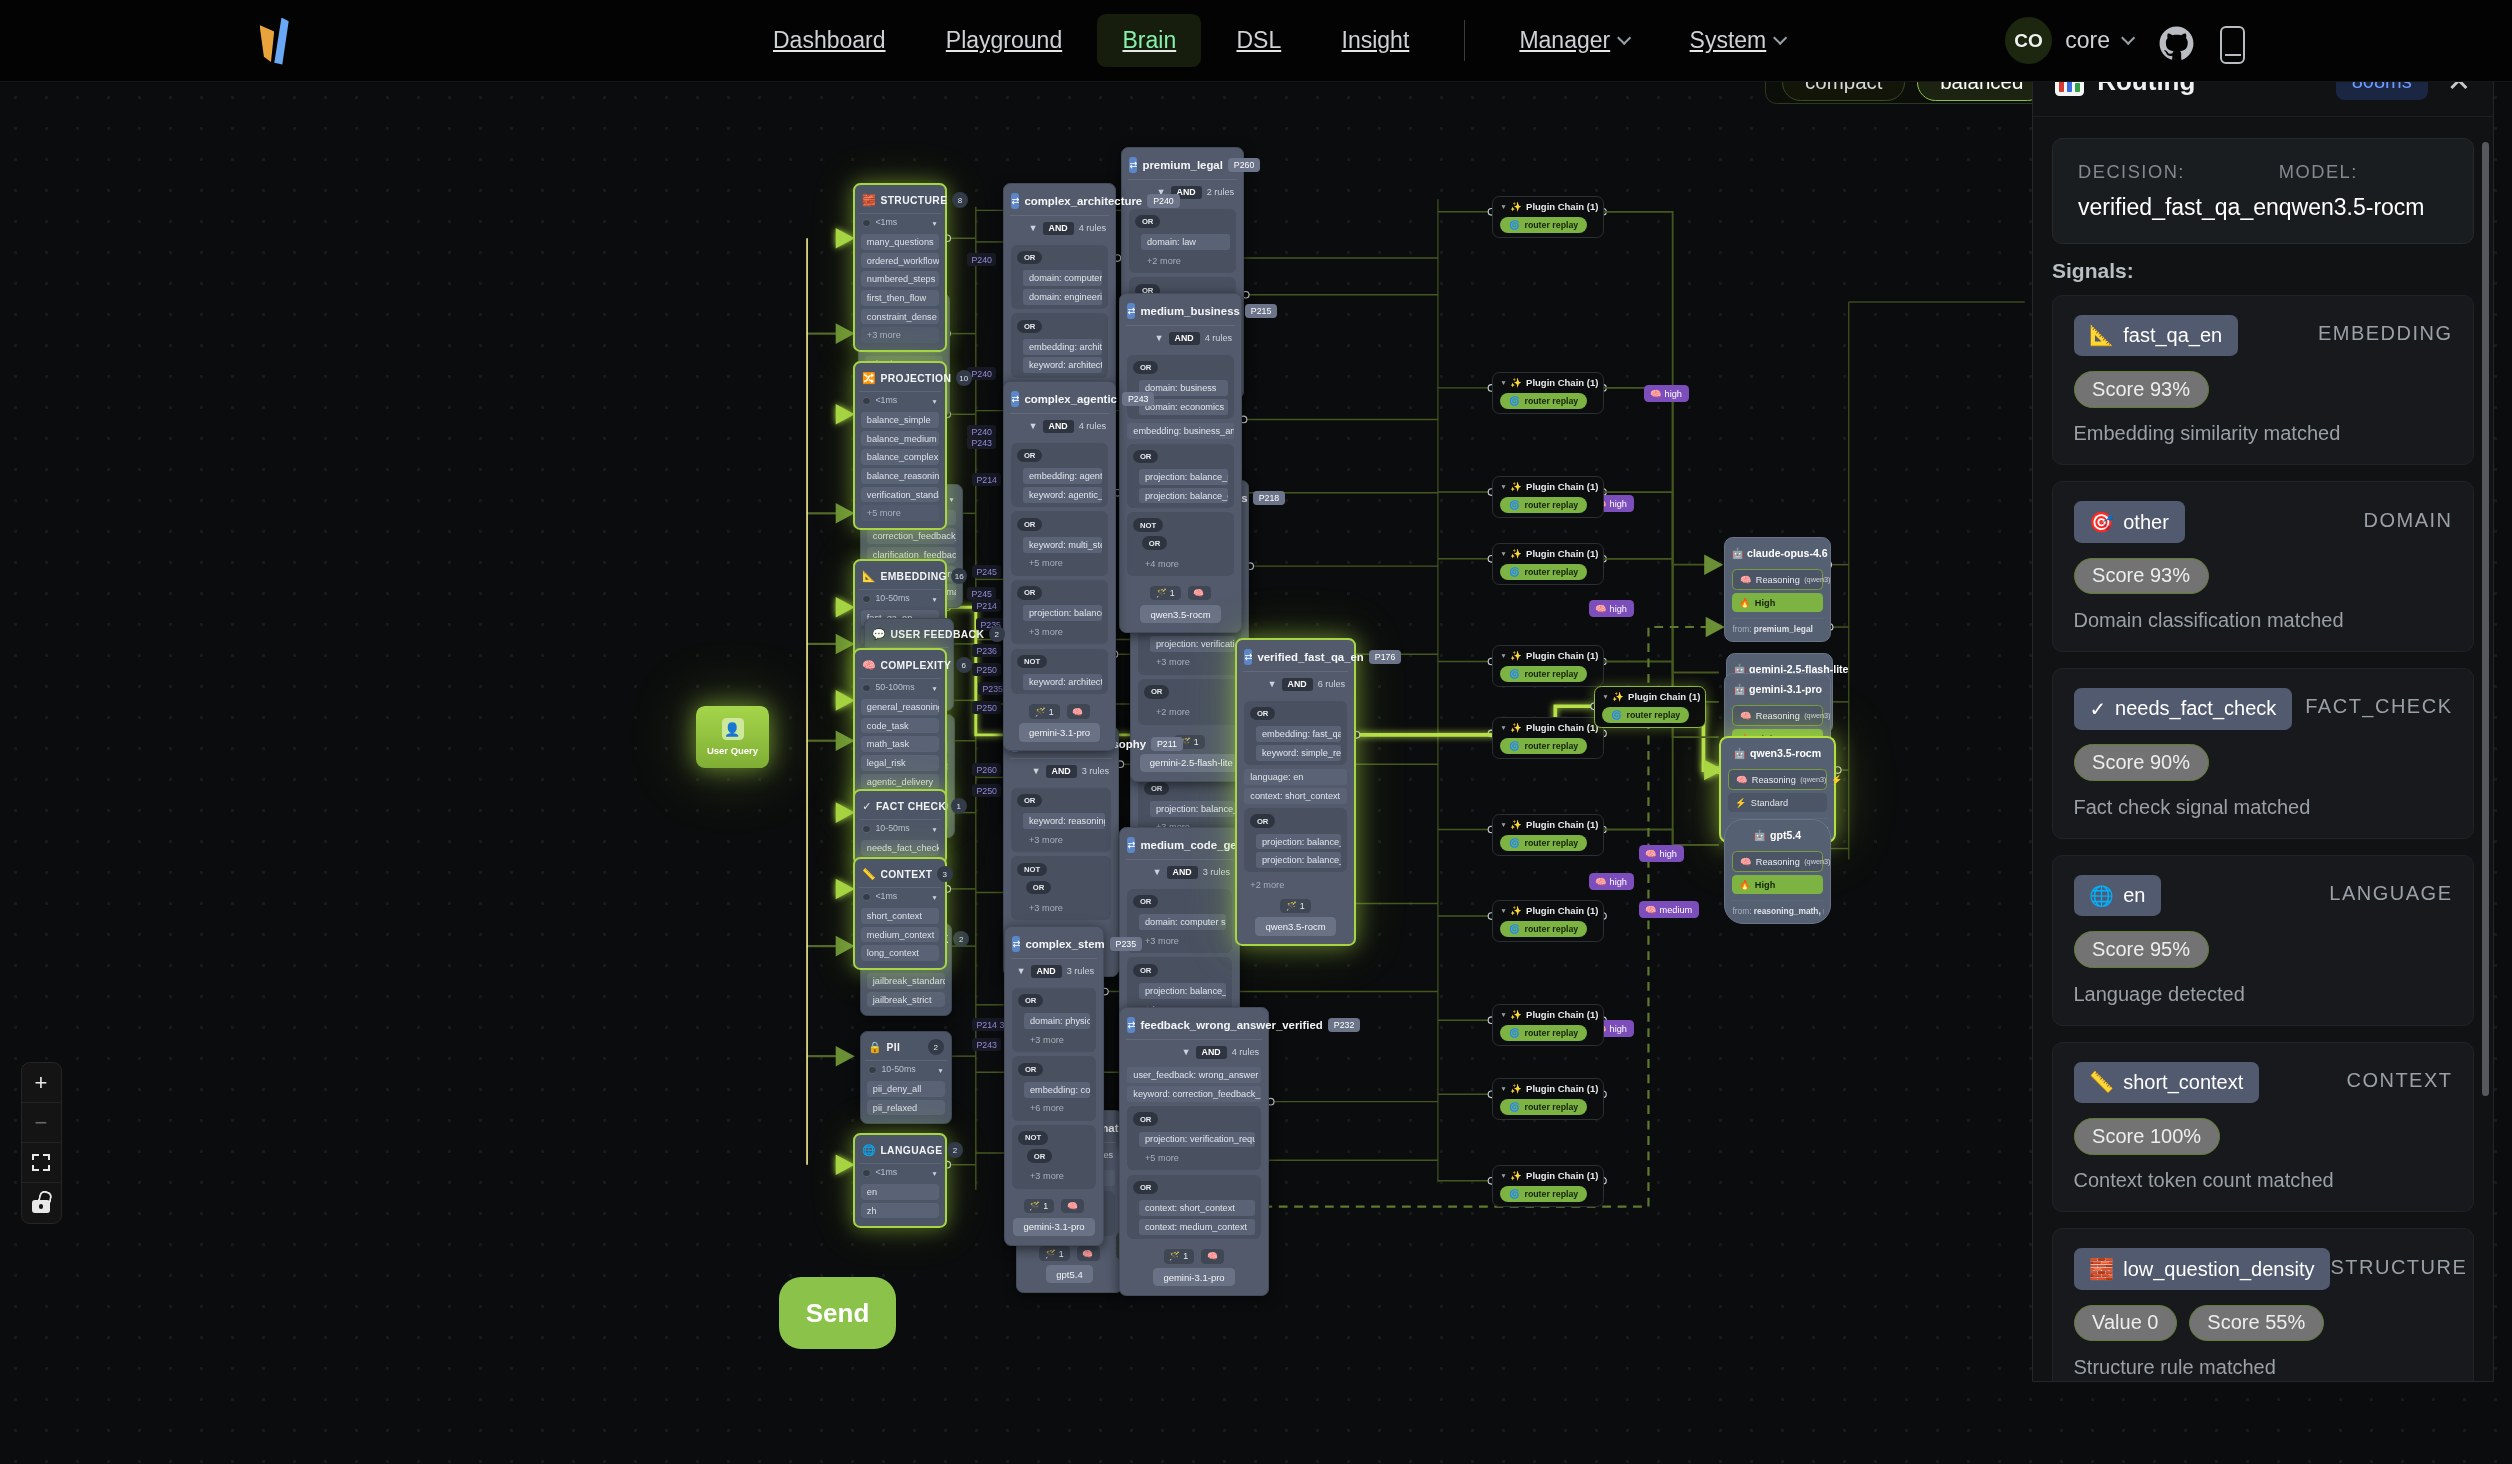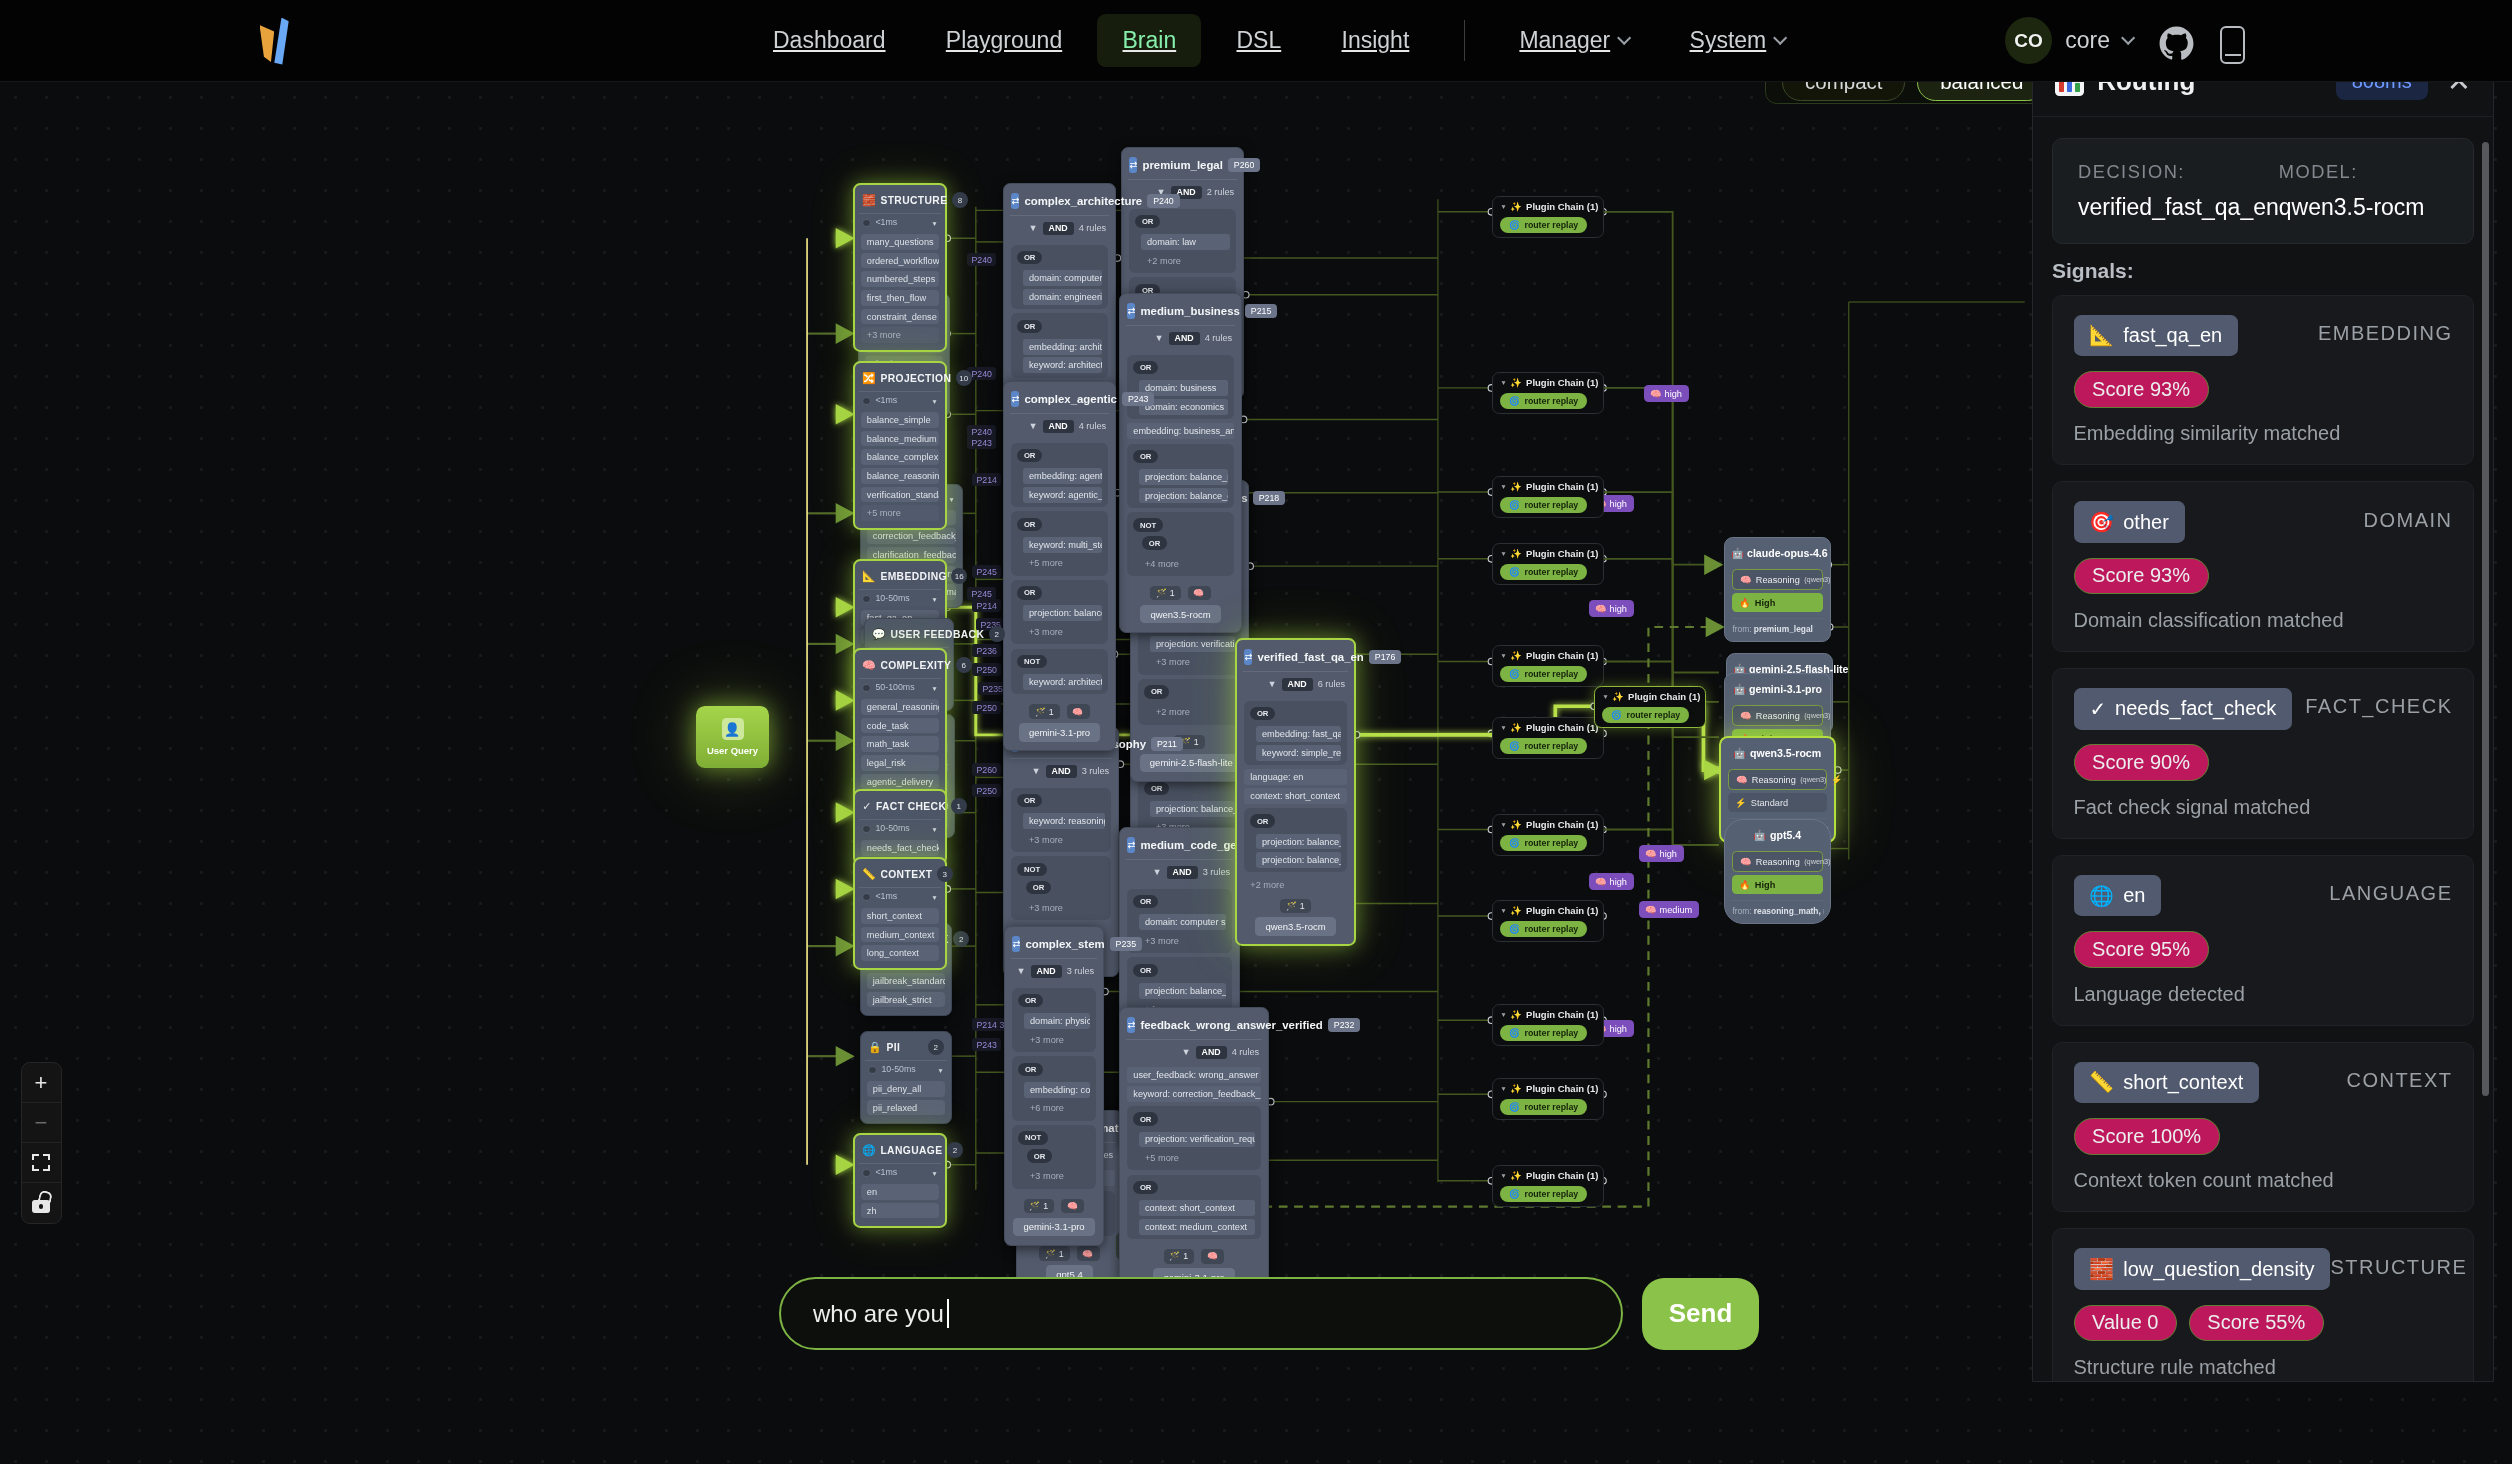--- a/index.html
+++ b/index.html
@@ -59,21 +59,21 @@
 .decision-card { margin:20.5px 19px 14.7px; background:#1a1d20; border:0.7px solid #26292d; border-radius:10.3px;
   padding:22px 25px; display:grid; grid-template-columns:1fr 1fr; row-gap:11.7px; }
 .dc-label { font-size:18.3px; letter-spacing:1.5px; color:#84898f; }
 .dc-value { font-size:23px; color:#fff; }
 .signals-label { margin:4.4px 19px 11.7px; font-size:21px; font-weight:bold; color:#b9bec4; }
 .sig-card { margin:0 19px 16px; background:#17191c; border:0.7px solid #202327; border-radius:10.3px; padding:19px 20.5px; }
 .sig-row1 { display:flex; align-items:flex-start; justify-content:space-between; margin-bottom:14.7px; }
 .sig-name { background:#515a6e; color:#fff; font-size:20px; border-radius:7.3px; padding:8.8px 16px; display:inline-flex; gap:8.8px; align-items:center; }
 .sig-cat { font-size:20px; color:#9aa0a6; letter-spacing:1.5px; padding-top:7.3px; }
 .score-row { display:flex; gap:11.7px; margin-bottom:14.7px; }
-.score-pill { border:1.5px solid #5f7f33; background:#be185d; color:#eceeee; font-size:20px; border-radius:733px; padding:5.9px 17.6px; }
+.score-pill { border:1.5px solid #5f7f33; background:#737373; color:#eceeee; font-size:20px; border-radius:733px; padding:5.9px 17.6px; }
 .sig-desc { font-size:20px; color:#9aa0a6; }
 .panel-scroll { position:absolute; right:4.4px; top:95px; width:6.6px; height:954px; background:#55585c; border-radius:3.7px; }
 
 
 .node { position:absolute; border-radius:7.3px; }
 .sig-node { background:#4d5667; border:1.5px solid #3e4656; box-shadow:0 2.9px 10.3px rgba(0,0,0,.5); padding:4.4px; }
 .sig-node.hl { border:2.2px solid #a7d544; box-shadow:0 0 19px rgba(160,210,60,.45), 0 0 44px rgba(160,210,60,.2); }
 .sig-head { display:flex; align-items:center; gap:4.4px; padding:2.9px 2.9px 4.4px; border-bottom:0.7px solid #5d6577; }
 .sig-ico { font-size:11px; }
 .sig-title { font-size:10.3px; font-weight:bold; color:#f2f4f6; letter-spacing:0.4px; flex:1; white-space:nowrap; }
@@ -1199,19 +1199,15 @@
         <i class="c3"></i>
         <i class="c4"></i>
       </span>
     </div>
   <div class="zbtn">
       <span class="lock-ico"></span>
     </div>
 </div>
 
 <div class="querybar">
-  <div class="qinput">
-    <span>who are you</span>
-      <span class="caret"></span>
-  </div>
   <div class="send-btn">Send</div>
 </div>
 
 
 </body></html>

